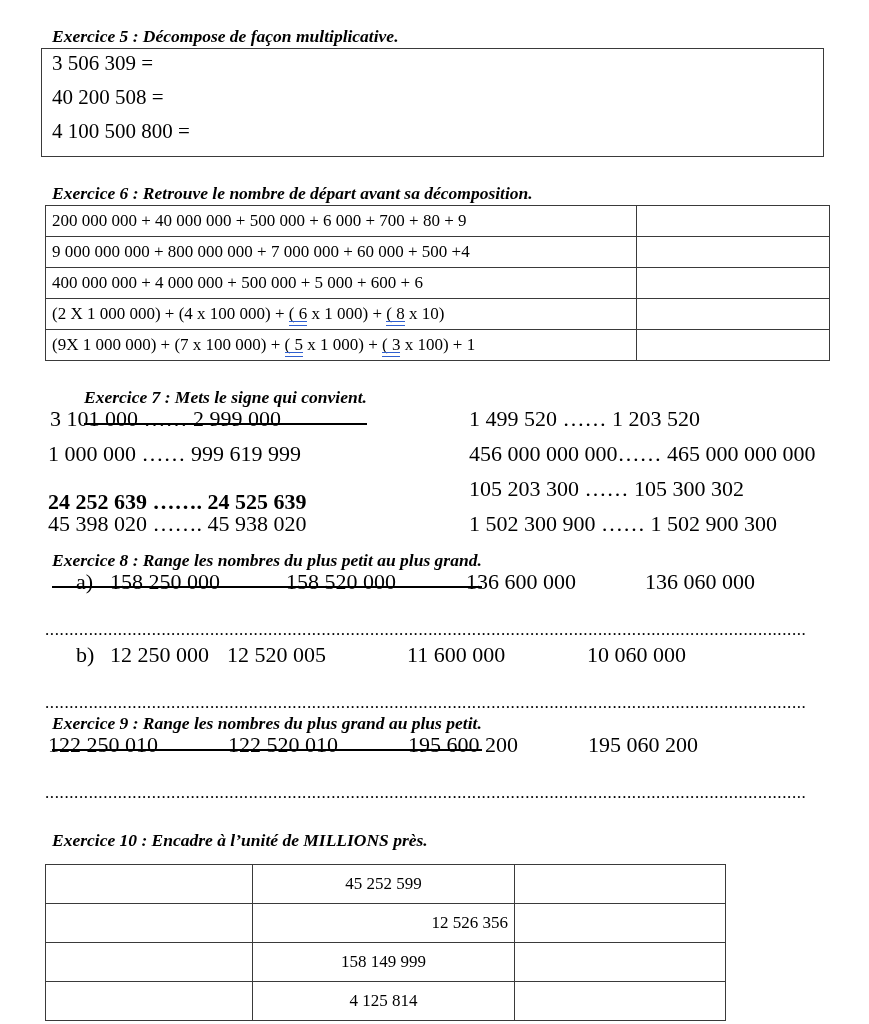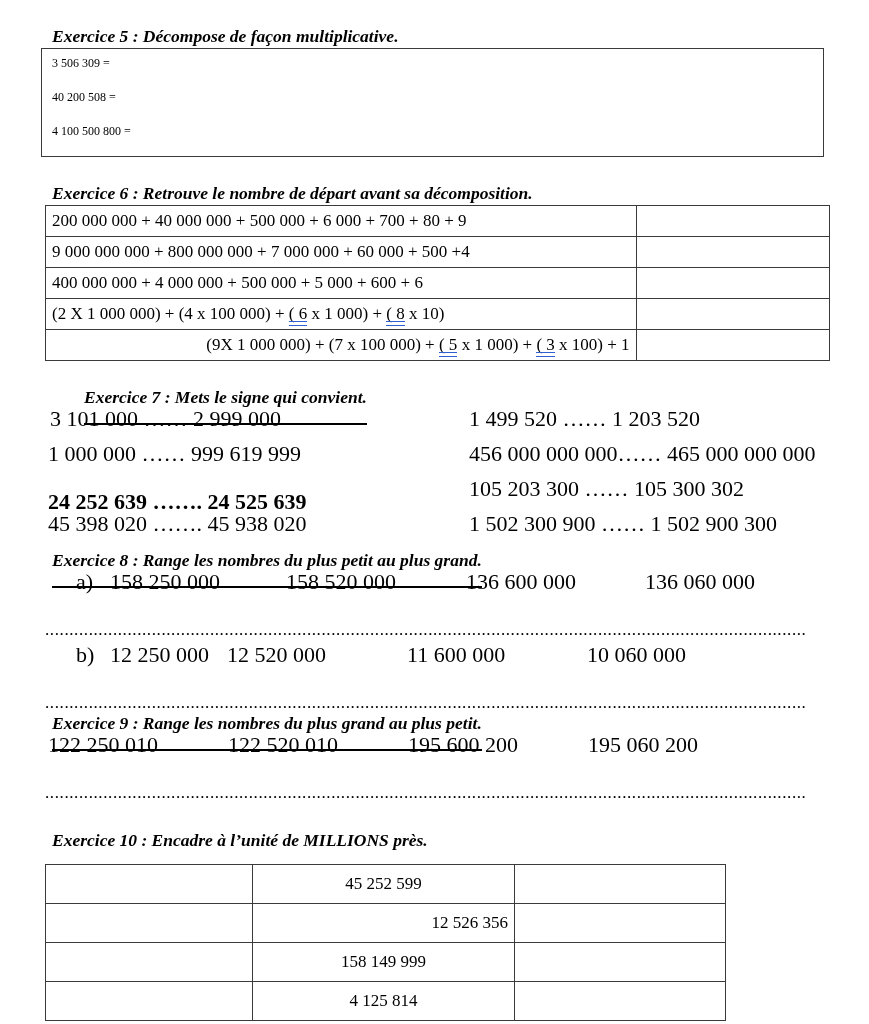--- a/index.html
+++ b/index.html
@@ -85,21 +85,21 @@
   .gramm::after {
     content: "";
     position: absolute;
     left: 0; right: 0;
     bottom: -2px;
     height: 3px;
     border-top: 1.2px solid #2f5fd0;
     border-bottom: 1.2px solid #2f5fd0;
   }
 
-  .ex5-line { position: absolute; left: 10px; font-size: 12px; line-height: 20px; white-space: nowrap; }
+  .ex5-line { position: absolute; left: 10px; font-size: 21px; line-height: 20px; white-space: nowrap; }
 </style>
 </head>
 <body>
 
 <div class="page">
 
   <div class="ex-heading" style="left:52px; top:26px;">Exercice 5 : Décompose de façon multiplicative.</div>
 
   <div class="boxed" style="left:41px; top:48px; width:783px; height:109px;">
     <div class="ex5-line" style="top:4px;">3 506 309 =</div>
@@ -121,21 +121,21 @@
       </tr>
       <tr>
         <td style="height:30px;">400 000 000 + 4 000 000 + 500 000 + 5 000 + 600 + 6</td>
         <td></td>
       </tr>
       <tr>
         <td style="height:30px;"><span>(2 X 1 000 000) + (4 x 100 000) + </span><span class="gramm">( 6</span><span> x 1 000) + </span><span class="gramm">( 8</span><span> x 10)</span></td>
         <td></td>
       </tr>
       <tr>
-        <td style="height:30px;text-align:right;"><span>(9X 1 000 000) + (7 x 100 000) + </span><span class="gramm">( 5</span><span> x 1 000) + </span><span class="gramm">( 3</span><span> x 100) + 1</span></td>
+        <td style="height:30px;"><span>(9X 1 000 000) + (7 x 100 000) + </span><span class="gramm">( 5</span><span> x 1 000) + </span><span class="gramm">( 3</span><span> x 100) + 1</span></td>
         <td></td>
       </tr>
     </tbody>
   </table>
 
   <div class="ex-heading" style="left:52px; top:387px;margin-left:32px;">Exercice 7 : Mets le signe qui convient.</div>
 
   <div class="txt" style="left:50px; top:409px;">3 101 000 …… 2 999 000</div>
   <div class="txt" style="left:48px; top:444px;">1 000 000 …… 999 619 999</div>
   <div class="txt" style="left:48px; top:492px;font-weight:bold;">24 252 639 ……. 24 525 639</div>
@@ -151,21 +151,21 @@
   <div class="txt" style="left:76px; top:572px;">a)</div>
   <div class="txt" style="left:110px; top:572px;">158 250 000</div>
   <div class="txt" style="left:286px; top:572px;">158 520 000</div>
   <div class="txt" style="left:466px; top:572px;">136 600 000</div>
   <div class="txt" style="left:645px; top:572px;">136 060 000</div>
 
   <div class="dotline" style="left:45px; top:624px; width:762px;">.........................................................................................................................................................................</div>
 
   <div class="txt" style="left:76px; top:645px;">b)</div>
   <div class="txt" style="left:110px; top:645px;">12 250 000</div>
-  <div class="txt" style="left:227px; top:645px;">12 520 000</div>
+  <div class="txt" style="left:227px; top:645px;">12 520 005</div>
   <div class="txt" style="left:407px; top:645px;">11 600 000</div>
   <div class="txt" style="left:587px; top:645px;">10 060 000</div>
 
   <div class="dotline" style="left:45px; top:697px; width:762px;">.........................................................................................................................................................................</div>
 
   <div class="ex-heading" style="left:52px; top:713px;">Exercice 9 : Range les nombres du plus grand au plus petit.</div>
 
   <div class="txt" style="left:48px; top:735px;">122 250 010</div>
   <div class="txt" style="left:228px; top:735px;">122 520 010</div>
   <div class="txt" style="left:408px; top:735px;">195 600 200</div>

